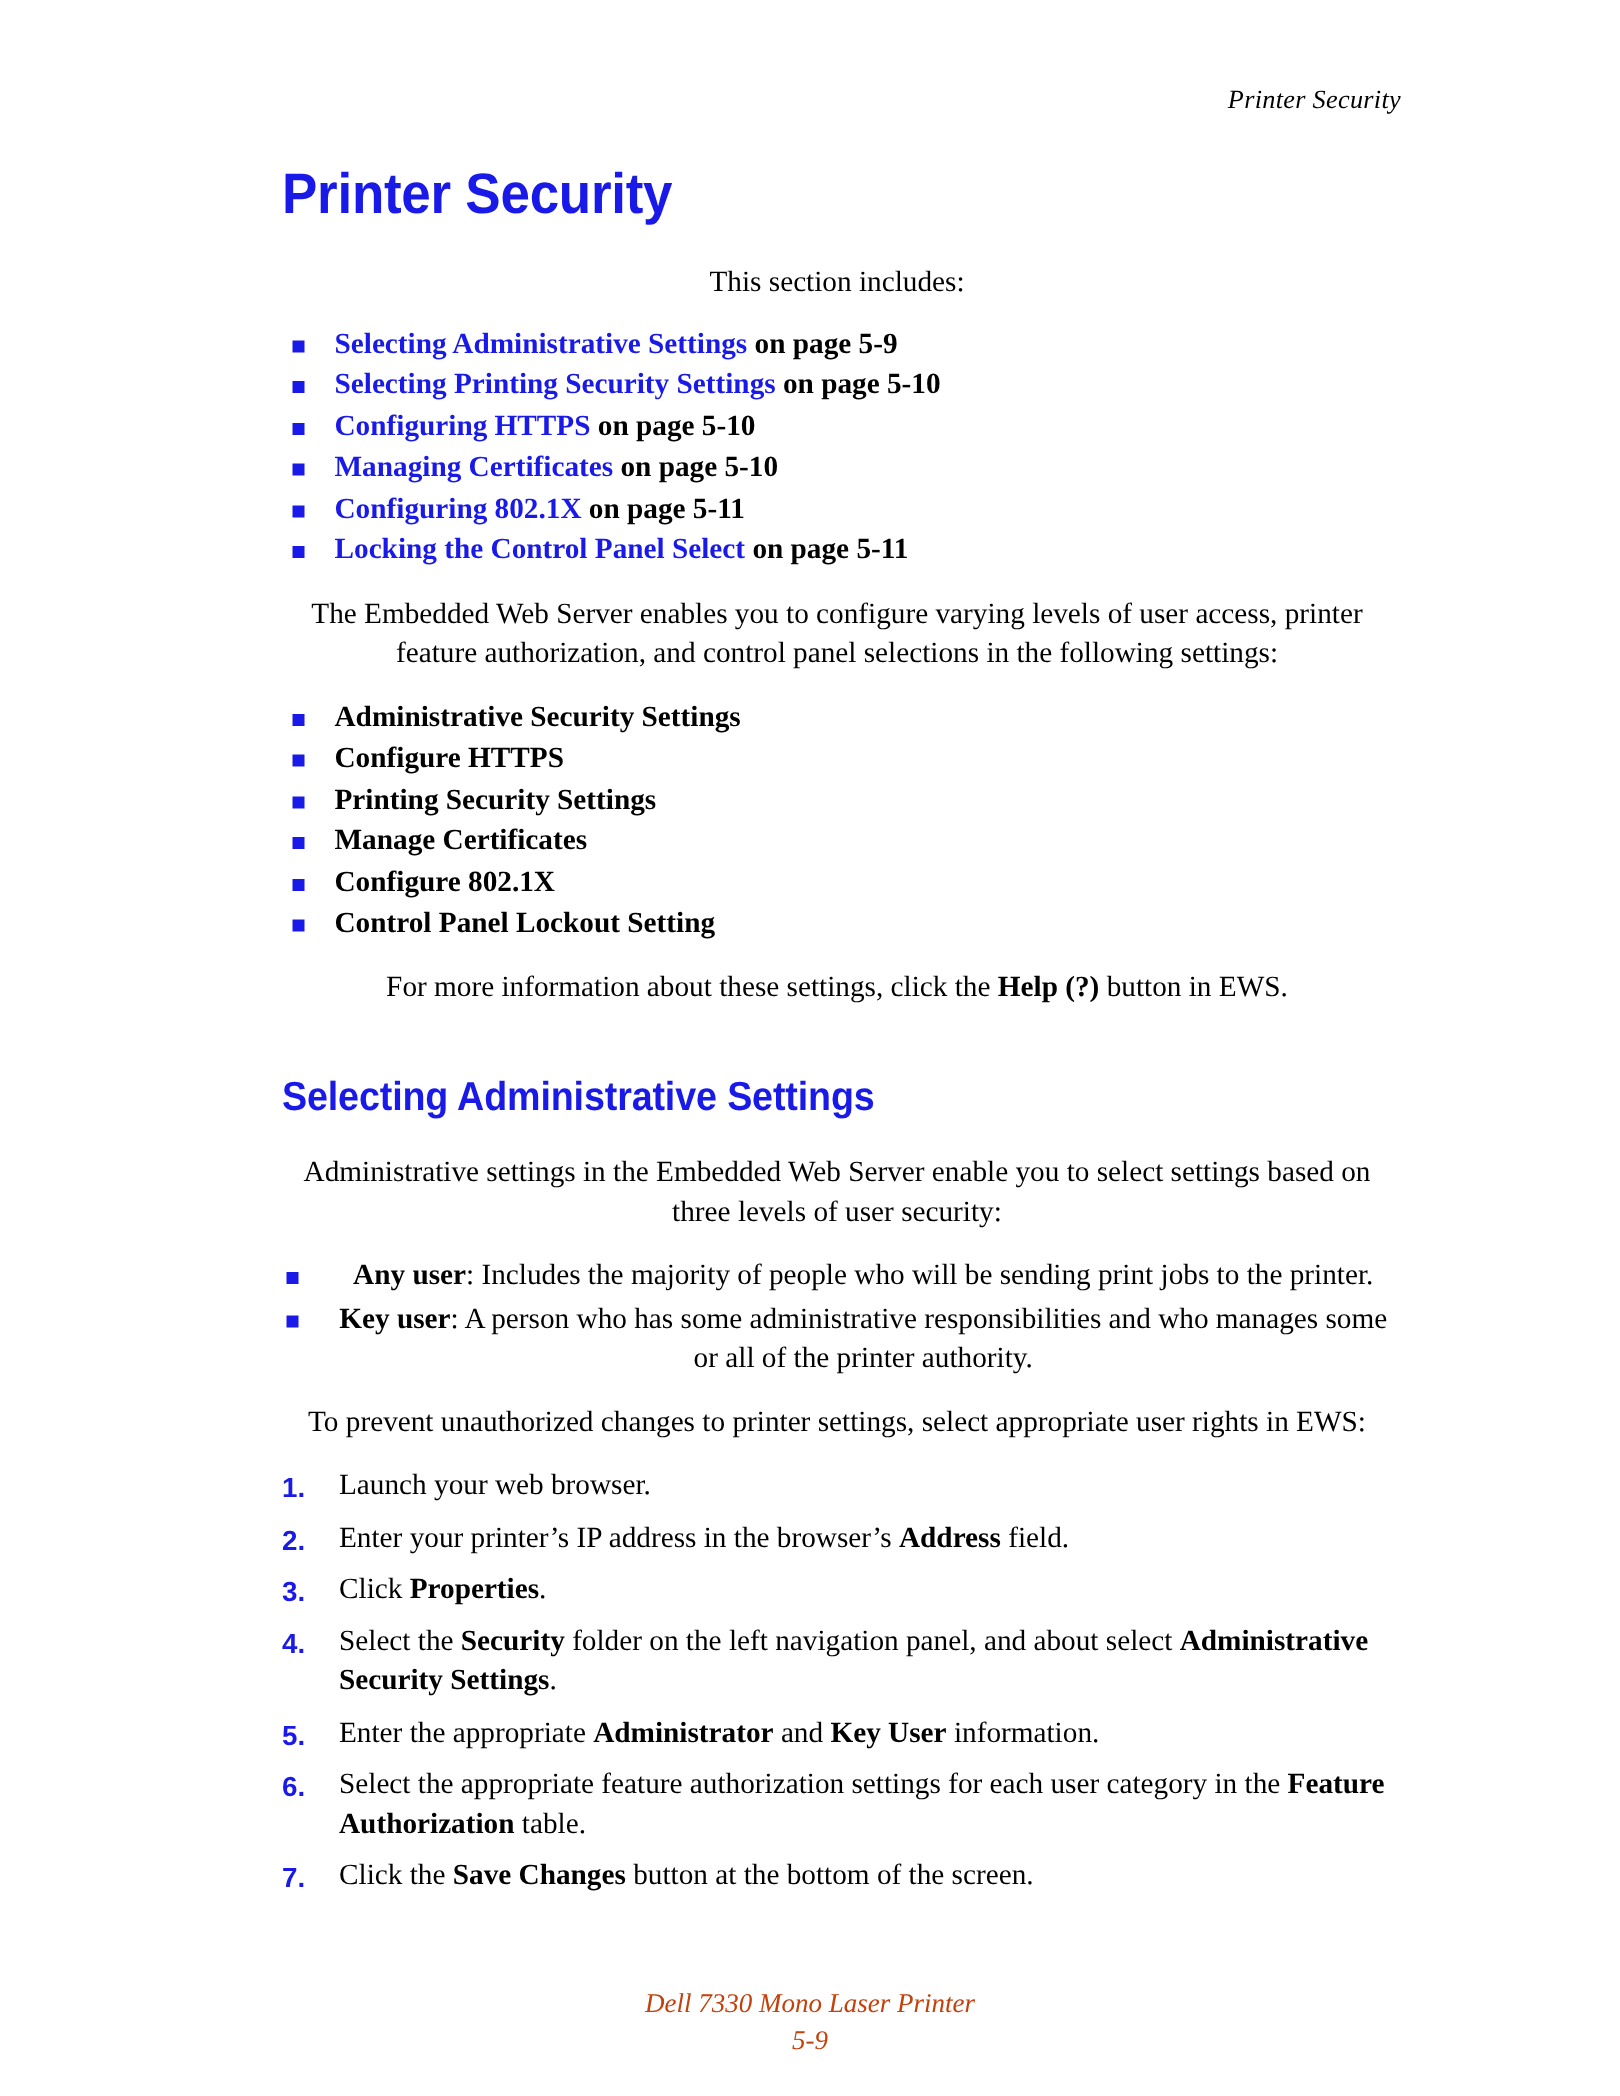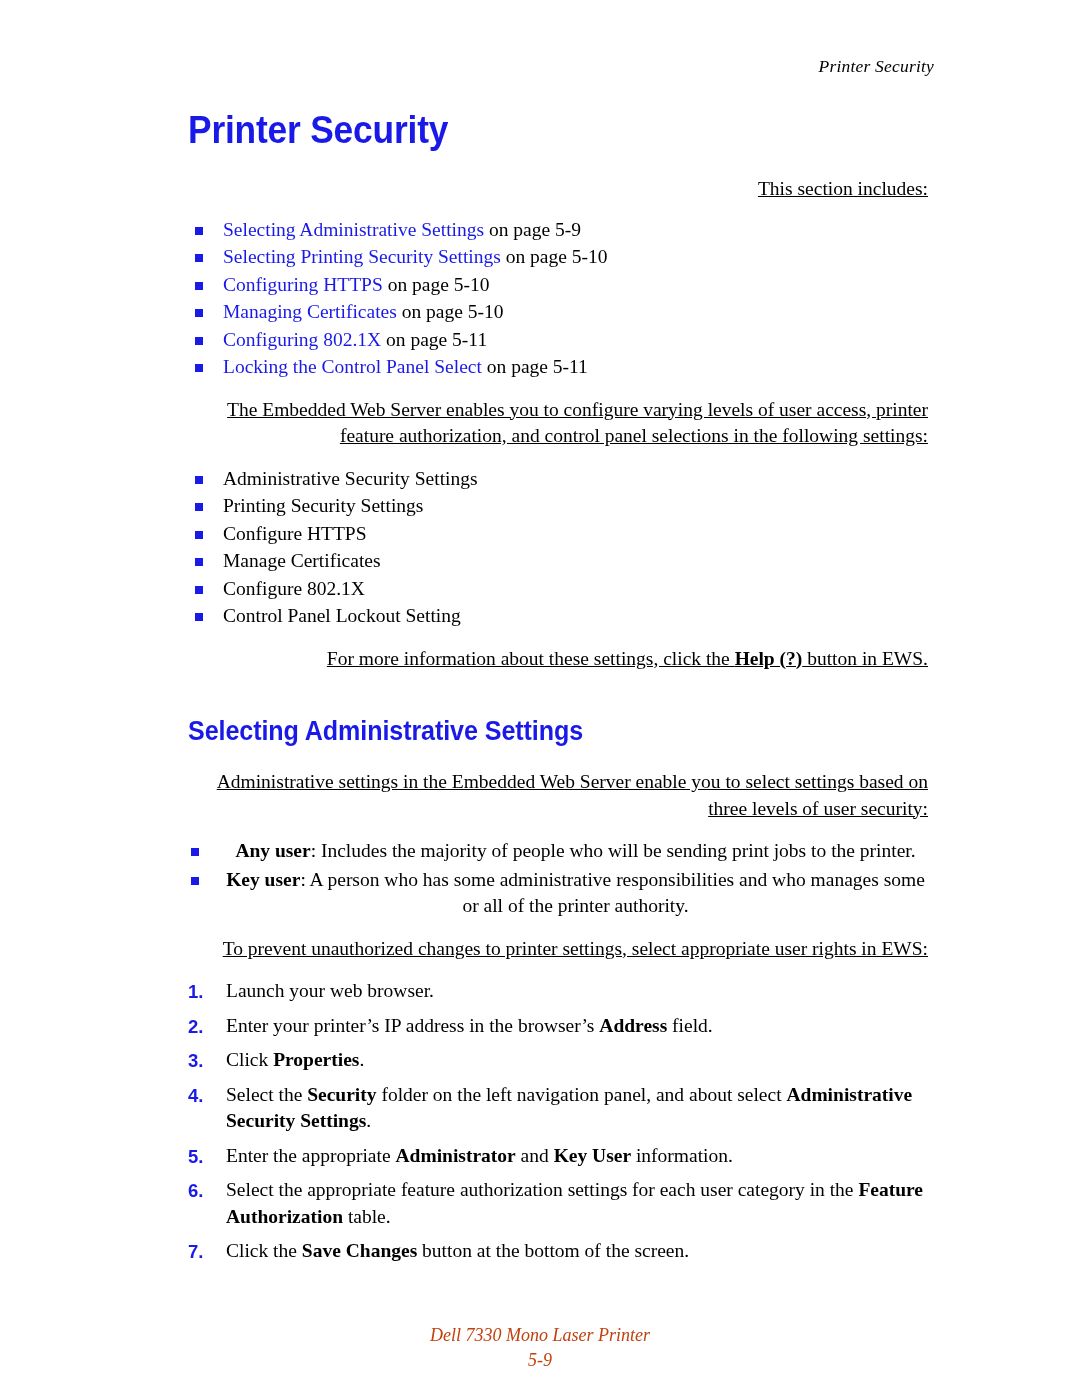--- a/index.html
+++ b/index.html
@@ -64,22 +64,21 @@
     letter-spacing: -0.1px;
     transform: scaleX(0.93);
     transform-origin: left center;
   }
 
   
   p.para {
     margin: 0 0 16px 0;
     font-size: 19.5px;
     line-height: 26.5px;
-    text-align: right;
-    text-decoration: underline;
+    text-align: center;
   }
   p.para.tight { margin-bottom: 14px; }
 
   
   ul.blist {
     list-style: none;
     margin: 0 0 16px 0;
     padding: 0;
   }
   ul.blist > li {
@@ -91,21 +90,21 @@
   }
   ul.blist > li::before {
     content: "";
     position: absolute;
     left: 7px;
     top: 10px;
     width: 8px;
     height: 8px;
     background: #1a1aE8;
   }
-  ul.blist.spaced > li { margin-bottom: 1px; }
+  ul.blist.spaced > li { margin-bottom: 1px; font-weight: bold; }
 
   
   ul.blist.defs > li {
     padding-left: 35px;
     margin-bottom: 2px;
     text-align: center;
   }
   ul.blist.defs > li::before {
     left: 3px;
     top: 10px;
@@ -178,22 +177,22 @@
         <li><span class="xref">Configuring HTTPS</span><span> on page 5-10</span></li>
         <li><span class="xref">Managing Certificates</span><span> on page 5-10</span></li>
         <li><span class="xref">Configuring 802.1X</span><span> on page 5-11</span></li>
         <li><span class="xref">Locking the Control Panel Select</span><span> on page 5-11</span></li>
       </ul>
 
     <p class="para">The Embedded Web Server enables you to configure varying levels of user access, printer feature authorization, and control panel selections in the following settings:</p>
 
     <ul class="blist spaced" id="settings-list">
         <li>Administrative Security Settings</li>
+        <li>Configure HTTPS</li>
         <li>Printing Security Settings</li>
-        <li>Configure HTTPS</li>
         <li>Manage Certificates</li>
         <li>Configure 802.1X</li>
         <li>Control Panel Lockout Setting</li>
       </ul>
 
     <p class="para">
       <span>For more information about these settings, click the </span><b>Help (?)</b><span> button in EWS.</span>
     </p>
 
     <h2 class="doc-h2">Selecting Administrative Settings</h2>

